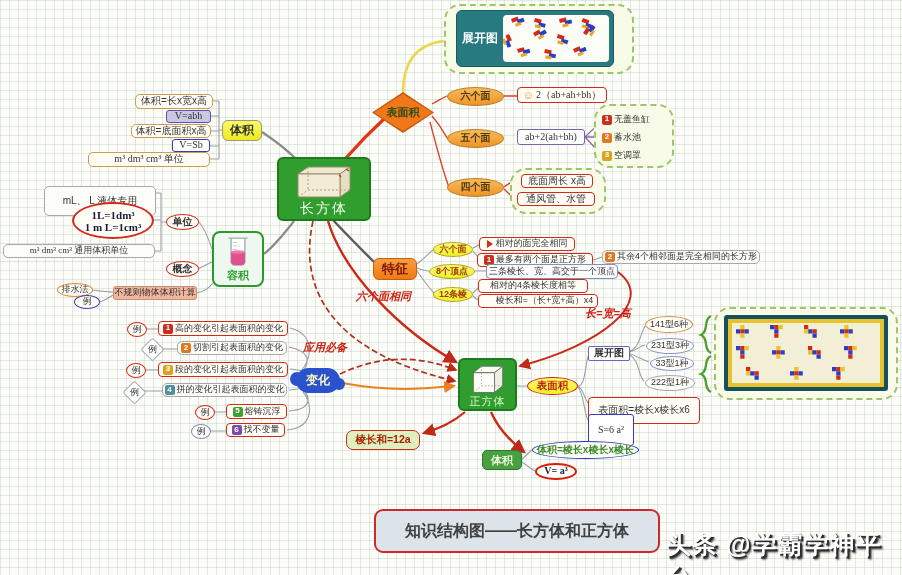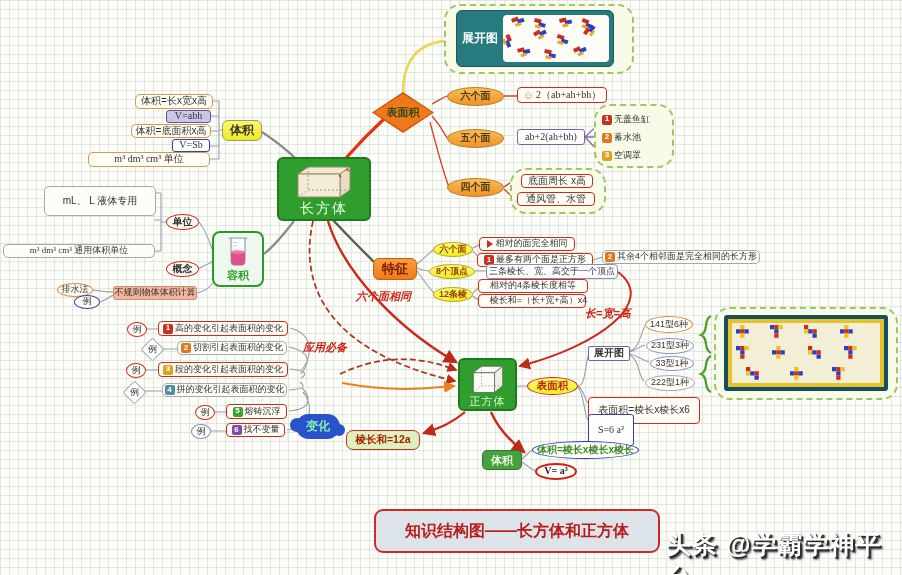--- a/index.html
+++ b/index.html
@@ -28,21 +28,21 @@
   .cloud{border:2px dashed #a0c468;background:#f7fbe8;border-radius:16px;}
   .tcloud{border:1.4px solid;background:#fffef8;border-radius:50%;}
   .badge{display:inline-flex;align-items:center;justify-content:center;width:10px;height:10px;border-radius:2px;color:#fff;font-size:8px;font-weight:bold;margin-right:2px;flex:0 0 auto;}
   .b1{background:#c83020}.b2{background:#e07820}.b3{background:#dca220}
   .b4{background:#50909c}.b5{background:#3ea22e}.b6{background:#8048a8}
   .redtxt{color:#cc2315;font-weight:bold;font-style:italic;font-size:11px;white-space:nowrap;}
   .flag{width:0;height:0;border-top:4px solid transparent;border-bottom:4px solid transparent;border-left:6px solid #d42a18;margin-right:3px;}
   .smiley{color:#e8921e;font-size:11px;margin-right:2px;line-height:1;}
   .gnode{background:#2f9e2f;border:2px solid #1d7a1d;border-radius:6px;}
   .diam{clip-path:polygon(50% 0,100% 50%,50% 100%,0 50%);}
-  .vcloud{background:#2a52cc;border-radius:14px;color:#86efac;font-weight:bold;margin-top:46px;}
+  .vcloud{background:#2a52cc;border-radius:14px;color:#fef9c3;font-weight:bold;}
   .vcloud:before{content:"";position:absolute;left:-6px;top:4px;width:14px;height:14px;border-radius:50%;background:#2a52cc;}
   .vcloud:after{content:"";position:absolute;right:-5px;bottom:3px;width:12px;height:12px;border-radius:50%;background:#2a52cc;}
   .dia{width:17px;height:17px;border:1px solid #9aa;background:#fff;transform:rotate(45deg);display:flex;align-items:center;justify-content:center;border-radius:2px;}
   .dia>span{transform:rotate(-45deg);font-size:9px;}
   svg.lines{position:absolute;left:0;top:0;pointer-events:none;}
 </style>
 </head>
 <body>
 
 <div id="canvas">
@@ -105,20 +105,24 @@
   </svg>
 
   <div class="abs ct sm b-orange" style="left:135px;top:94px;width:78px;height:15px;">体积=长x宽x高</div>
   <div class="abs ct sm b-lav serif" style="left:166px;top:110px;width:45px;height:13px;">V=abh</div>
   <div class="abs ct sm b-orange" style="left:131px;top:124px;width:80px;height:14px;">体积=底面积x高</div>
   <div class="abs ct sm b-blue serif" style="left:172px;top:139px;width:38px;height:13px;">V=Sb</div>
   <div class="abs ct sm b-orange serif" style="left:88px;top:152px;width:122px;height:15px;">m³ dm³ cm³ 单位</div>
   <div class="abs ct" style="left:222px;top:120px;width:40px;height:21px;background:linear-gradient(#fbf96a,#eeea22);border:1px solid #9a9a6a;border-radius:6px;font-size:12px;font-weight:bold;color:#333;">体积</div>
 
   <div class="abs ct sm b-gray" style="left:44px;top:186px;width:112px;height:30px;">mL、 L 液体专用</div>
+  <div class="abs ct ell" style="left:72px;top:202px;width:82px;height:37px;border:2.6px solid #d42a18;background:#fffef6;flex-direction:column;">
+    <span class="serif" style="font-size:11px;font-weight:bold;color:#1a1a3a;">1L=1dm³</span>
+    <span class="serif" style="font-size:11px;font-weight:bold;color:#1a1a3a;">1 m L=1cm³</span>
+  </div>
   <div class="abs ct xs b-gray serif" style="left:3px;top:244px;width:152px;height:14px;">m³ dm³ cm³ 通用体积单位</div>
   <div class="abs ct sm ell-red" style="left:166px;top:214px;width:33px;height:16px;font-weight:bold;">单位</div>
   <div class="abs ct sm ell-red" style="left:166px;top:261px;width:33px;height:16px;font-weight:bold;">概念</div>
   <div class="abs" style="left:212px;top:231px;width:52px;height:56px;border:2.4px solid #2a9a2a;border-radius:8px;background:#eef8ee;display:flex;flex-direction:column;align-items:center;justify-content:flex-end;padding-bottom:2px;">
     <svg width="26" height="32" viewBox="0 0 30 36" style="position:absolute;top:3px;">
       <path d="M4,2 H26 M7,2 V29 a4,4 0 0 0 4,4 h8 a4,4 0 0 0 4,-4 V2" stroke="#9ab0b0" stroke-width="1.6" fill="#fdfdfd"></path>
       <path d="M7,18 h16 v11 a4,4 0 0 1 -4,4 h-8 a4,4 0 0 1 -4,-4 z" fill="#e0508e"></path>
       <ellipse cx="15" cy="18" rx="8" ry="2" fill="#f078aa"></ellipse>
       <path d="M9,7 h5 M9,11 h5 M9,15 h5" stroke="#c0c8c8" stroke-width="1"></path>
     </svg>
@@ -199,21 +203,21 @@
       <span>最多有两个面是正方形</span>
     </div>
   <div class="abs ct xs b-gray" style="left:602px;top:250px;width:158px;height:14px;">
       <span class="badge b2">2</span>
       <span>其余4个相邻面是完全相同的长方形</span>
     </div>
   <div class="abs ct xs ell-yellow" style="left:429px;top:264px;width:46px;height:15px;">8个顶点</div>
   <div class="abs ct xs b-slate" style="left:486px;top:264px;width:132px;height:15px;">三条棱长、宽、高交于一个顶点</div>
   <div class="abs ct xs ell-yellow" style="left:433px;top:287px;width:40px;height:15px;">12条棱</div>
   <div class="abs ct xs b-red" style="left:478px;top:279px;width:110px;height:14px;">相对的4条棱长度相等</div>
-  <div class="abs ct xs b-red" style="left:478px;top:294px;width:108px;height:14px;padding-left:13px;">棱长和=（长+宽+高）x4</div>
+  <div class="abs ct xs b-red" style="left:478px;top:294px;width:120px;height:14px;padding-left:13px;">棱长和=（长+宽+高）x4</div>
 
   <div class="abs redtxt" style="left:356px;top:289px;">六个面相同</div>
   <div class="abs redtxt" style="left:303px;top:340px;">应用必备</div>
   <div class="abs redtxt" style="left:585px;top:306px;">长=宽=高</div>
 
   <div class="abs ct vcloud" style="left:296px;top:368px;width:44px;height:25px;font-size:12px;">变化</div>
   <div class="abs ct xs ell-red" style="left:127px;top:322px;width:20px;height:15px;">例</div>
   <div class="abs ct xs b-red" style="left:158px;top:321px;width:130px;height:15px;">
       <span class="badge b1">1</span>
       <span>高的变化引起表面积的变化</span>
@@ -283,17 +287,17 @@
       </div>
     </div>
   </div>
   <div class="abs ct sm b-red" style="left:588px;top:397px;width:112px;height:27px;">表面积=棱长x棱长x6</div>
   <div class="abs ct sm b-blue serif" style="left:588px;top:414px;width:46px;height:32px;">S=6 a²</div>
   <div class="abs ct" style="left:482px;top:450px;width:40px;height:20px;background:#48a040;border:1px solid #2a7a2a;border-radius:5px;color:#eaffe0;font-weight:bold;font-size:11px;">体积</div>
   <div class="abs ct sm" style="left:532px;top:441px;width:107px;height:18px;border:1.8px solid #2238c0;border-radius:50%;background:#fffef8;color:#3a8a2a;font-weight:bold;">体积=棱长x棱长x棱长</div>
   <div class="abs ct sm serif" style="left:535px;top:463px;width:42px;height:17px;border:2.2px solid #d42010;border-radius:50%;background:#fffef8;font-weight:bold;color:#1a1a3a;">V= a³</div>
   <div class="abs ct" style="left:346px;top:430px;width:74px;height:20px;background:#def0c0;border:1.7px solid #cc2a1a;border-radius:7px;font-size:10.5px;font-weight:bold;color:#aa2000;">棱长和=12a</div>
 
-  <div class="abs ct" style="left:374px;top:509px;width:286px;height:44px;background:#dce4ea;border:2.4px solid #cc2a28;border-radius:9px;font-size:16px;font-weight:bold;color:#b91c1c;">知识结构图——长方体和正方体</div>
+  <div class="abs ct" style="left:374px;top:509px;width:286px;height:44px;background:#dce4ea;border:2.4px solid #cc2a28;border-radius:9px;font-size:16px;font-weight:bold;color:#404040;">知识结构图——长方体和正方体</div>
 
   <div class="abs" style="left:666px;top:528px;font-size:25px;font-weight:bold;color:#fff;letter-spacing:1px;text-shadow:2px 2px 0 #2e2e2e,3px 3px 2px rgba(40,40,40,.85);">头条 @学霸学神平台</div>
 
 </div>
 
 </body></html>

